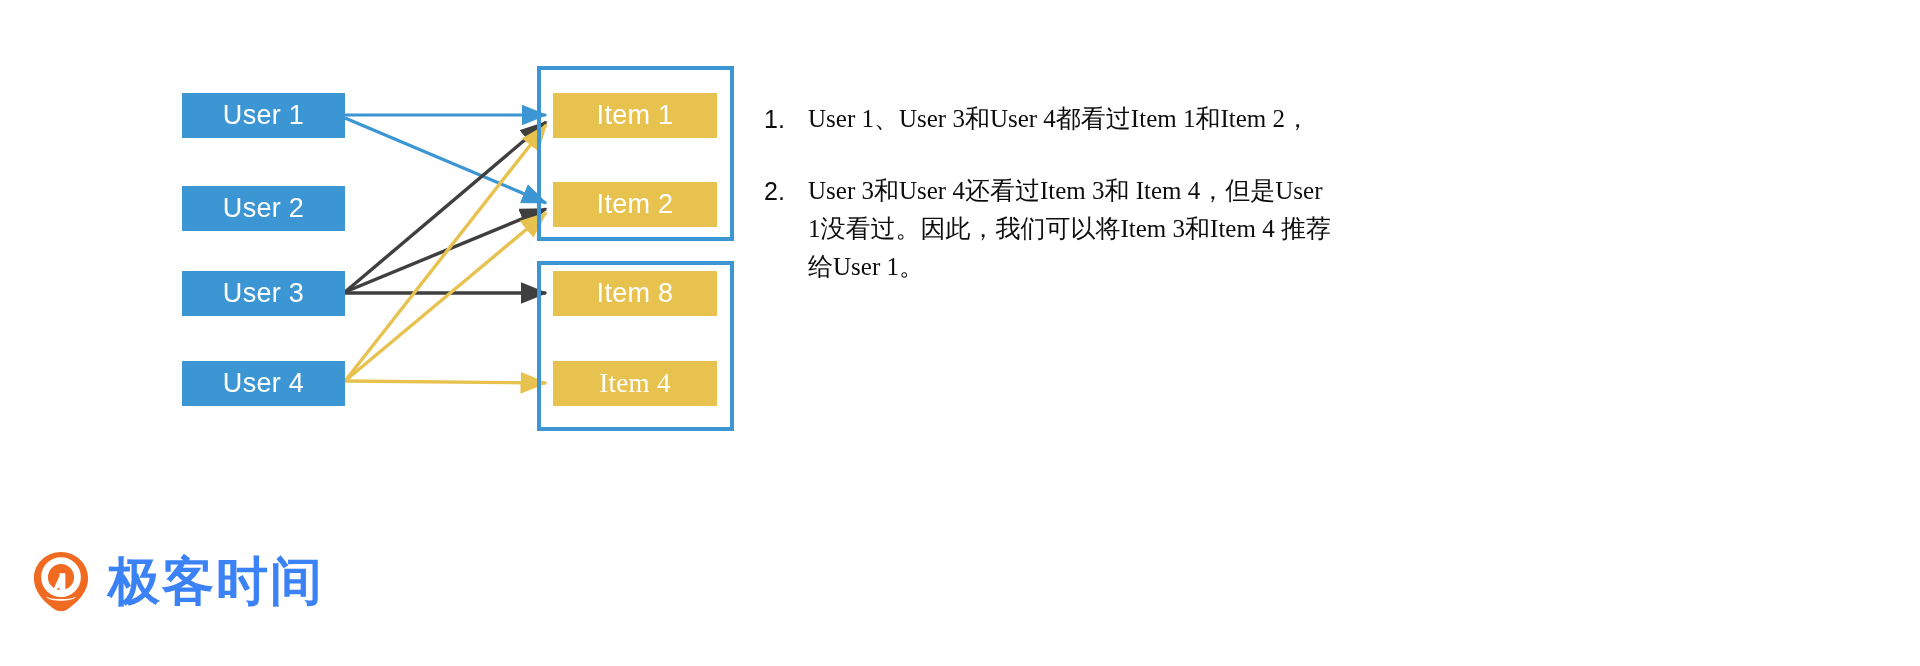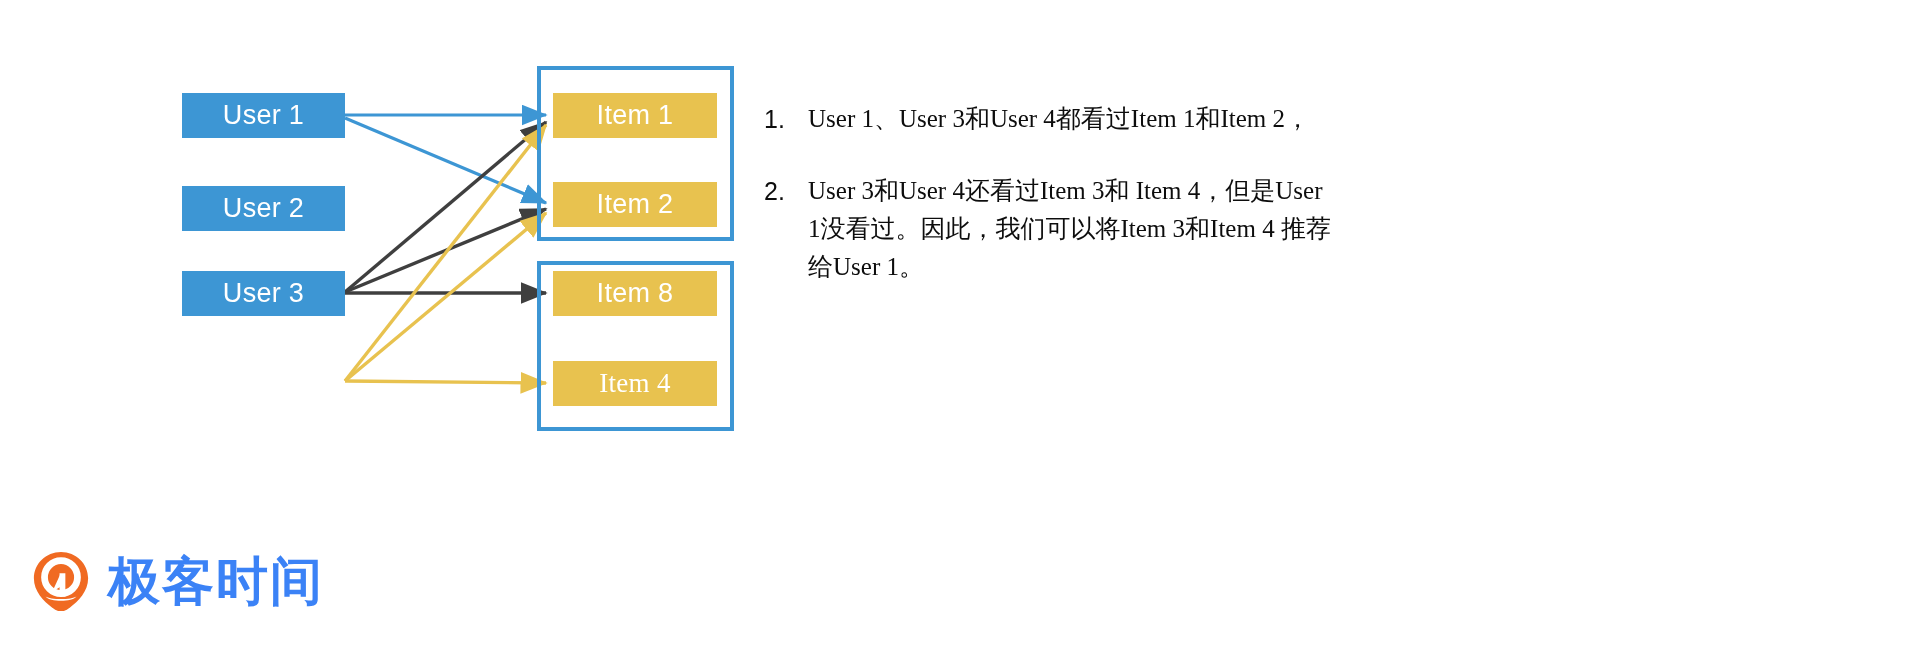--- a/index.html
+++ b/index.html
@@ -115,20 +115,23 @@
 
     <div class="node user-node u1">
       <span>User 1</span>
     </div>
     <div class="node user-node u2">
       <span>User 2</span>
     </div>
     <div class="node user-node u3">
       <span>User 3</span>
     </div>
+    <div class="node user-node u4">
+      <span>User 4</span>
+    </div>
 
     <div class="node item-node i1">
       <span>Item 1</span>
     </div>
     <div class="node item-node i2">
       <span>Item 2</span>
     </div>
     <div class="node item-node i3">
       <span>Item 8</span>
     </div>

